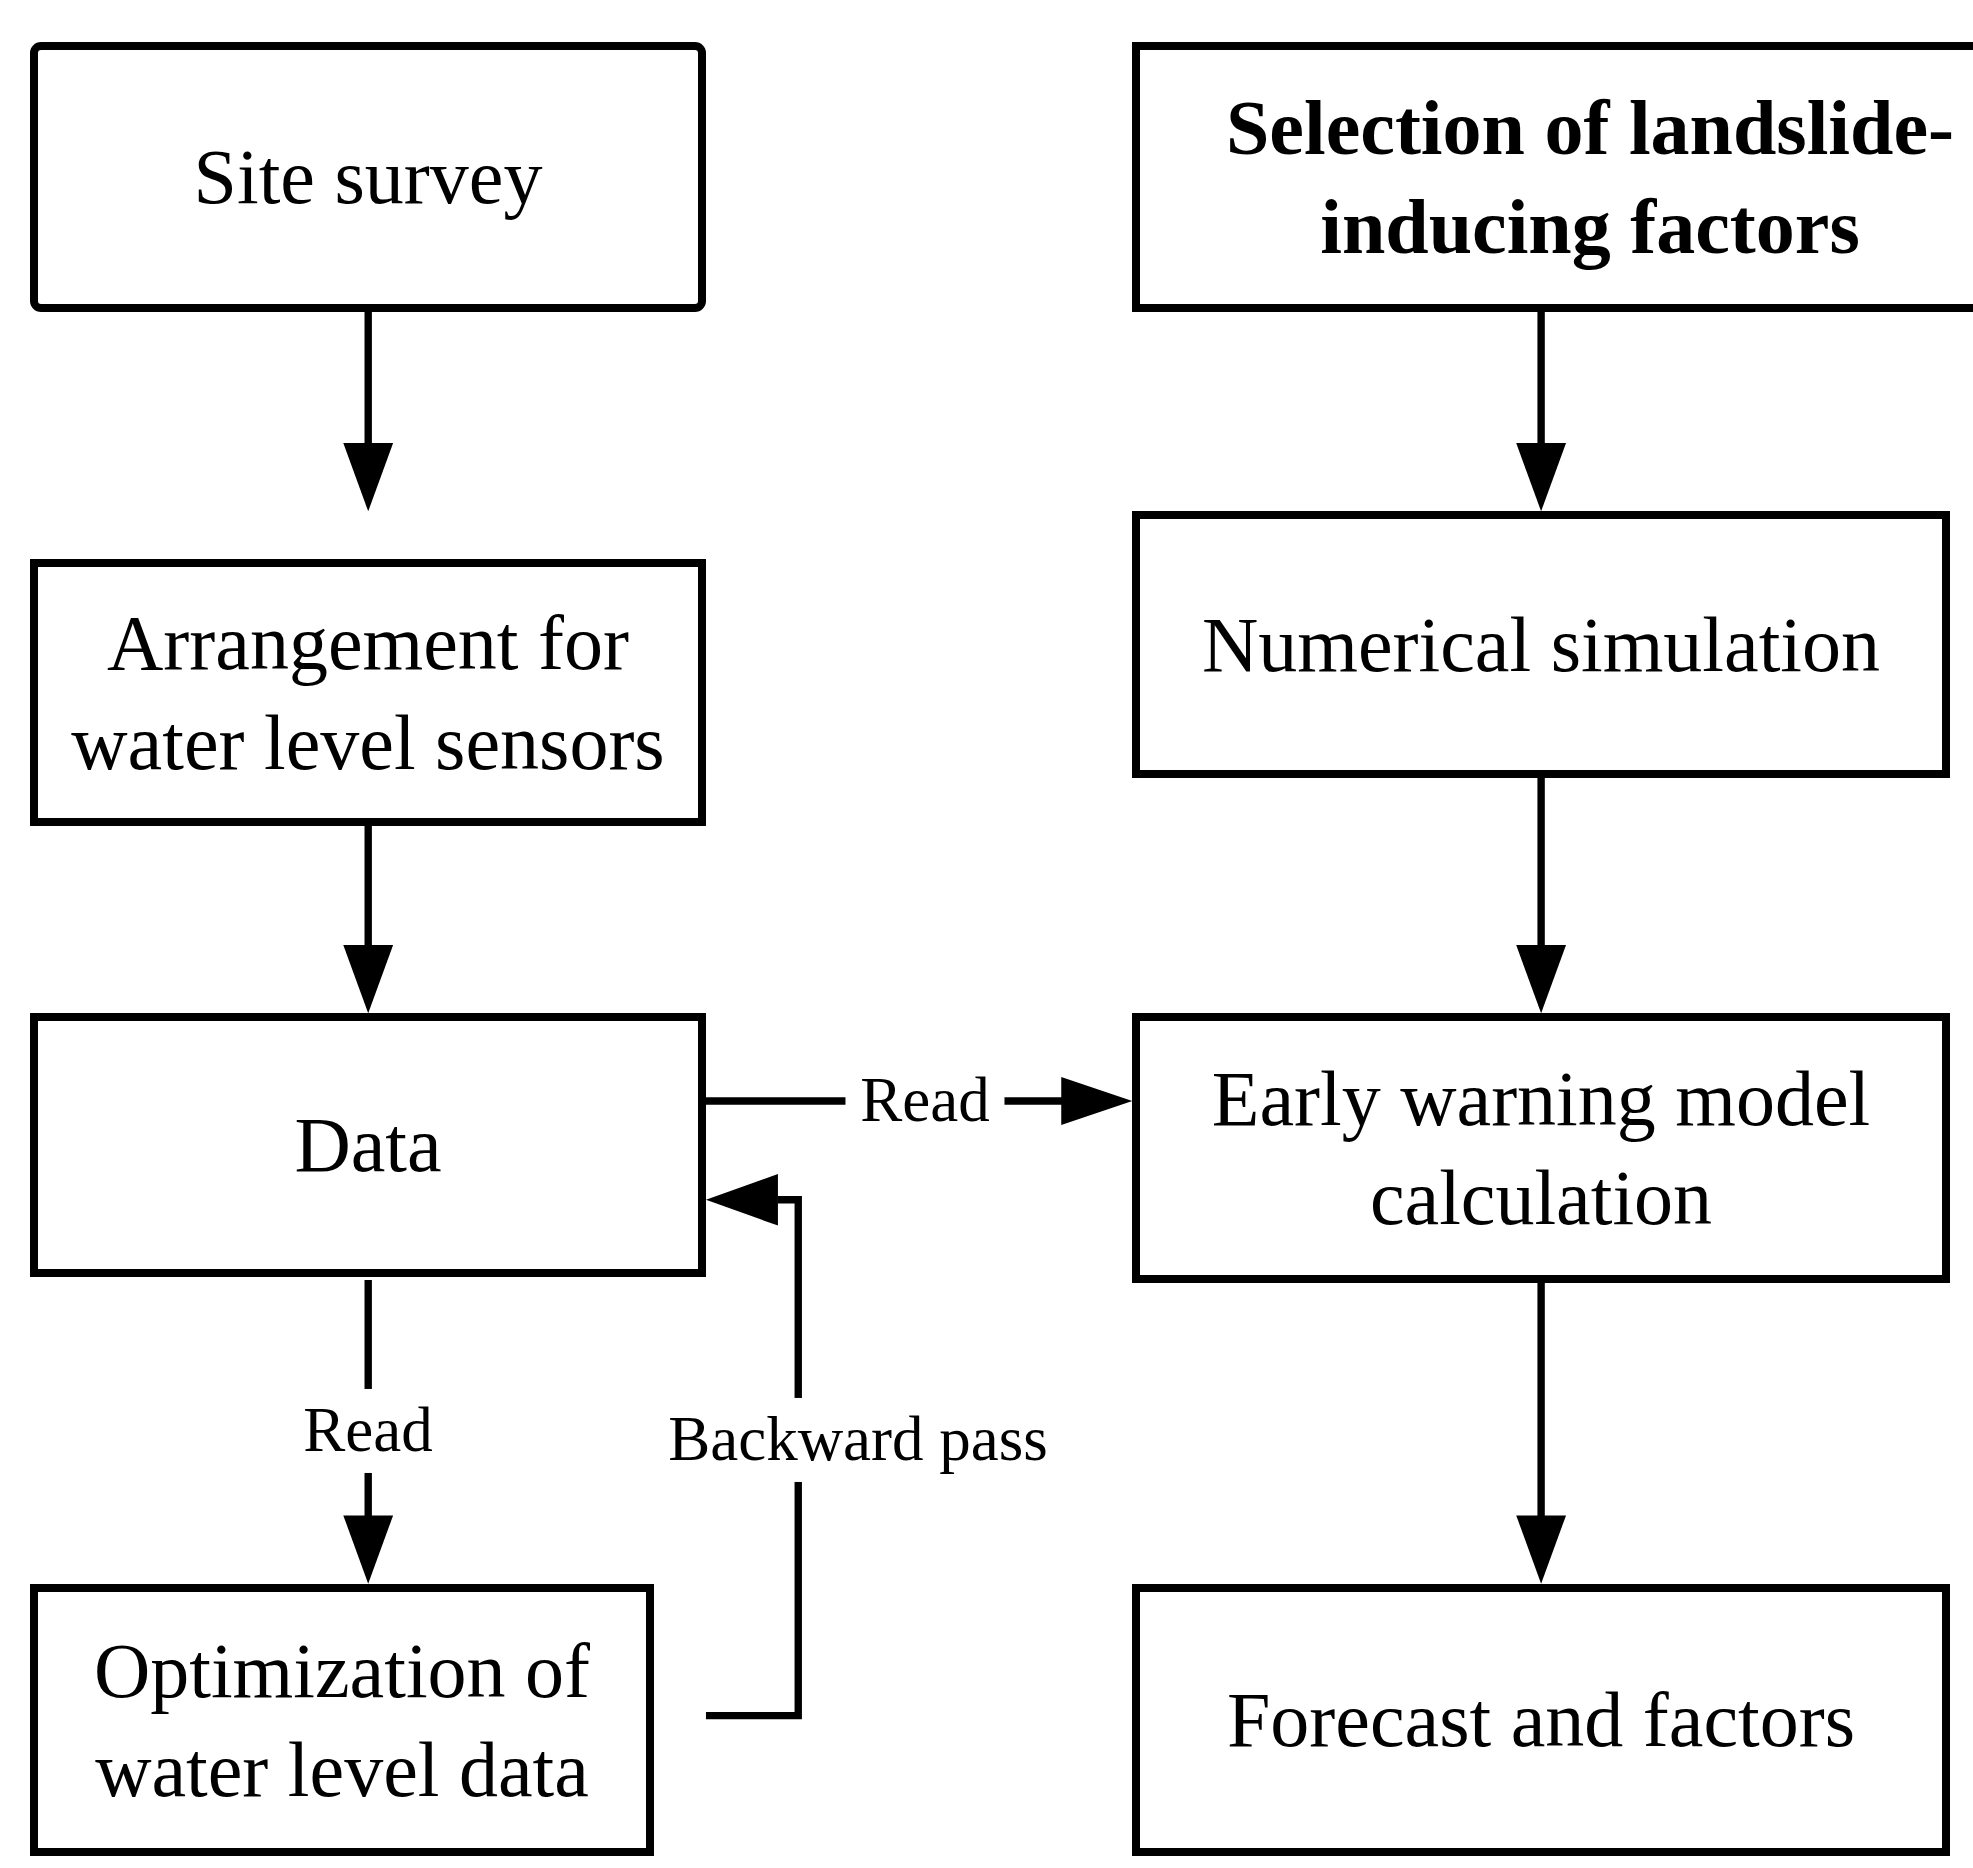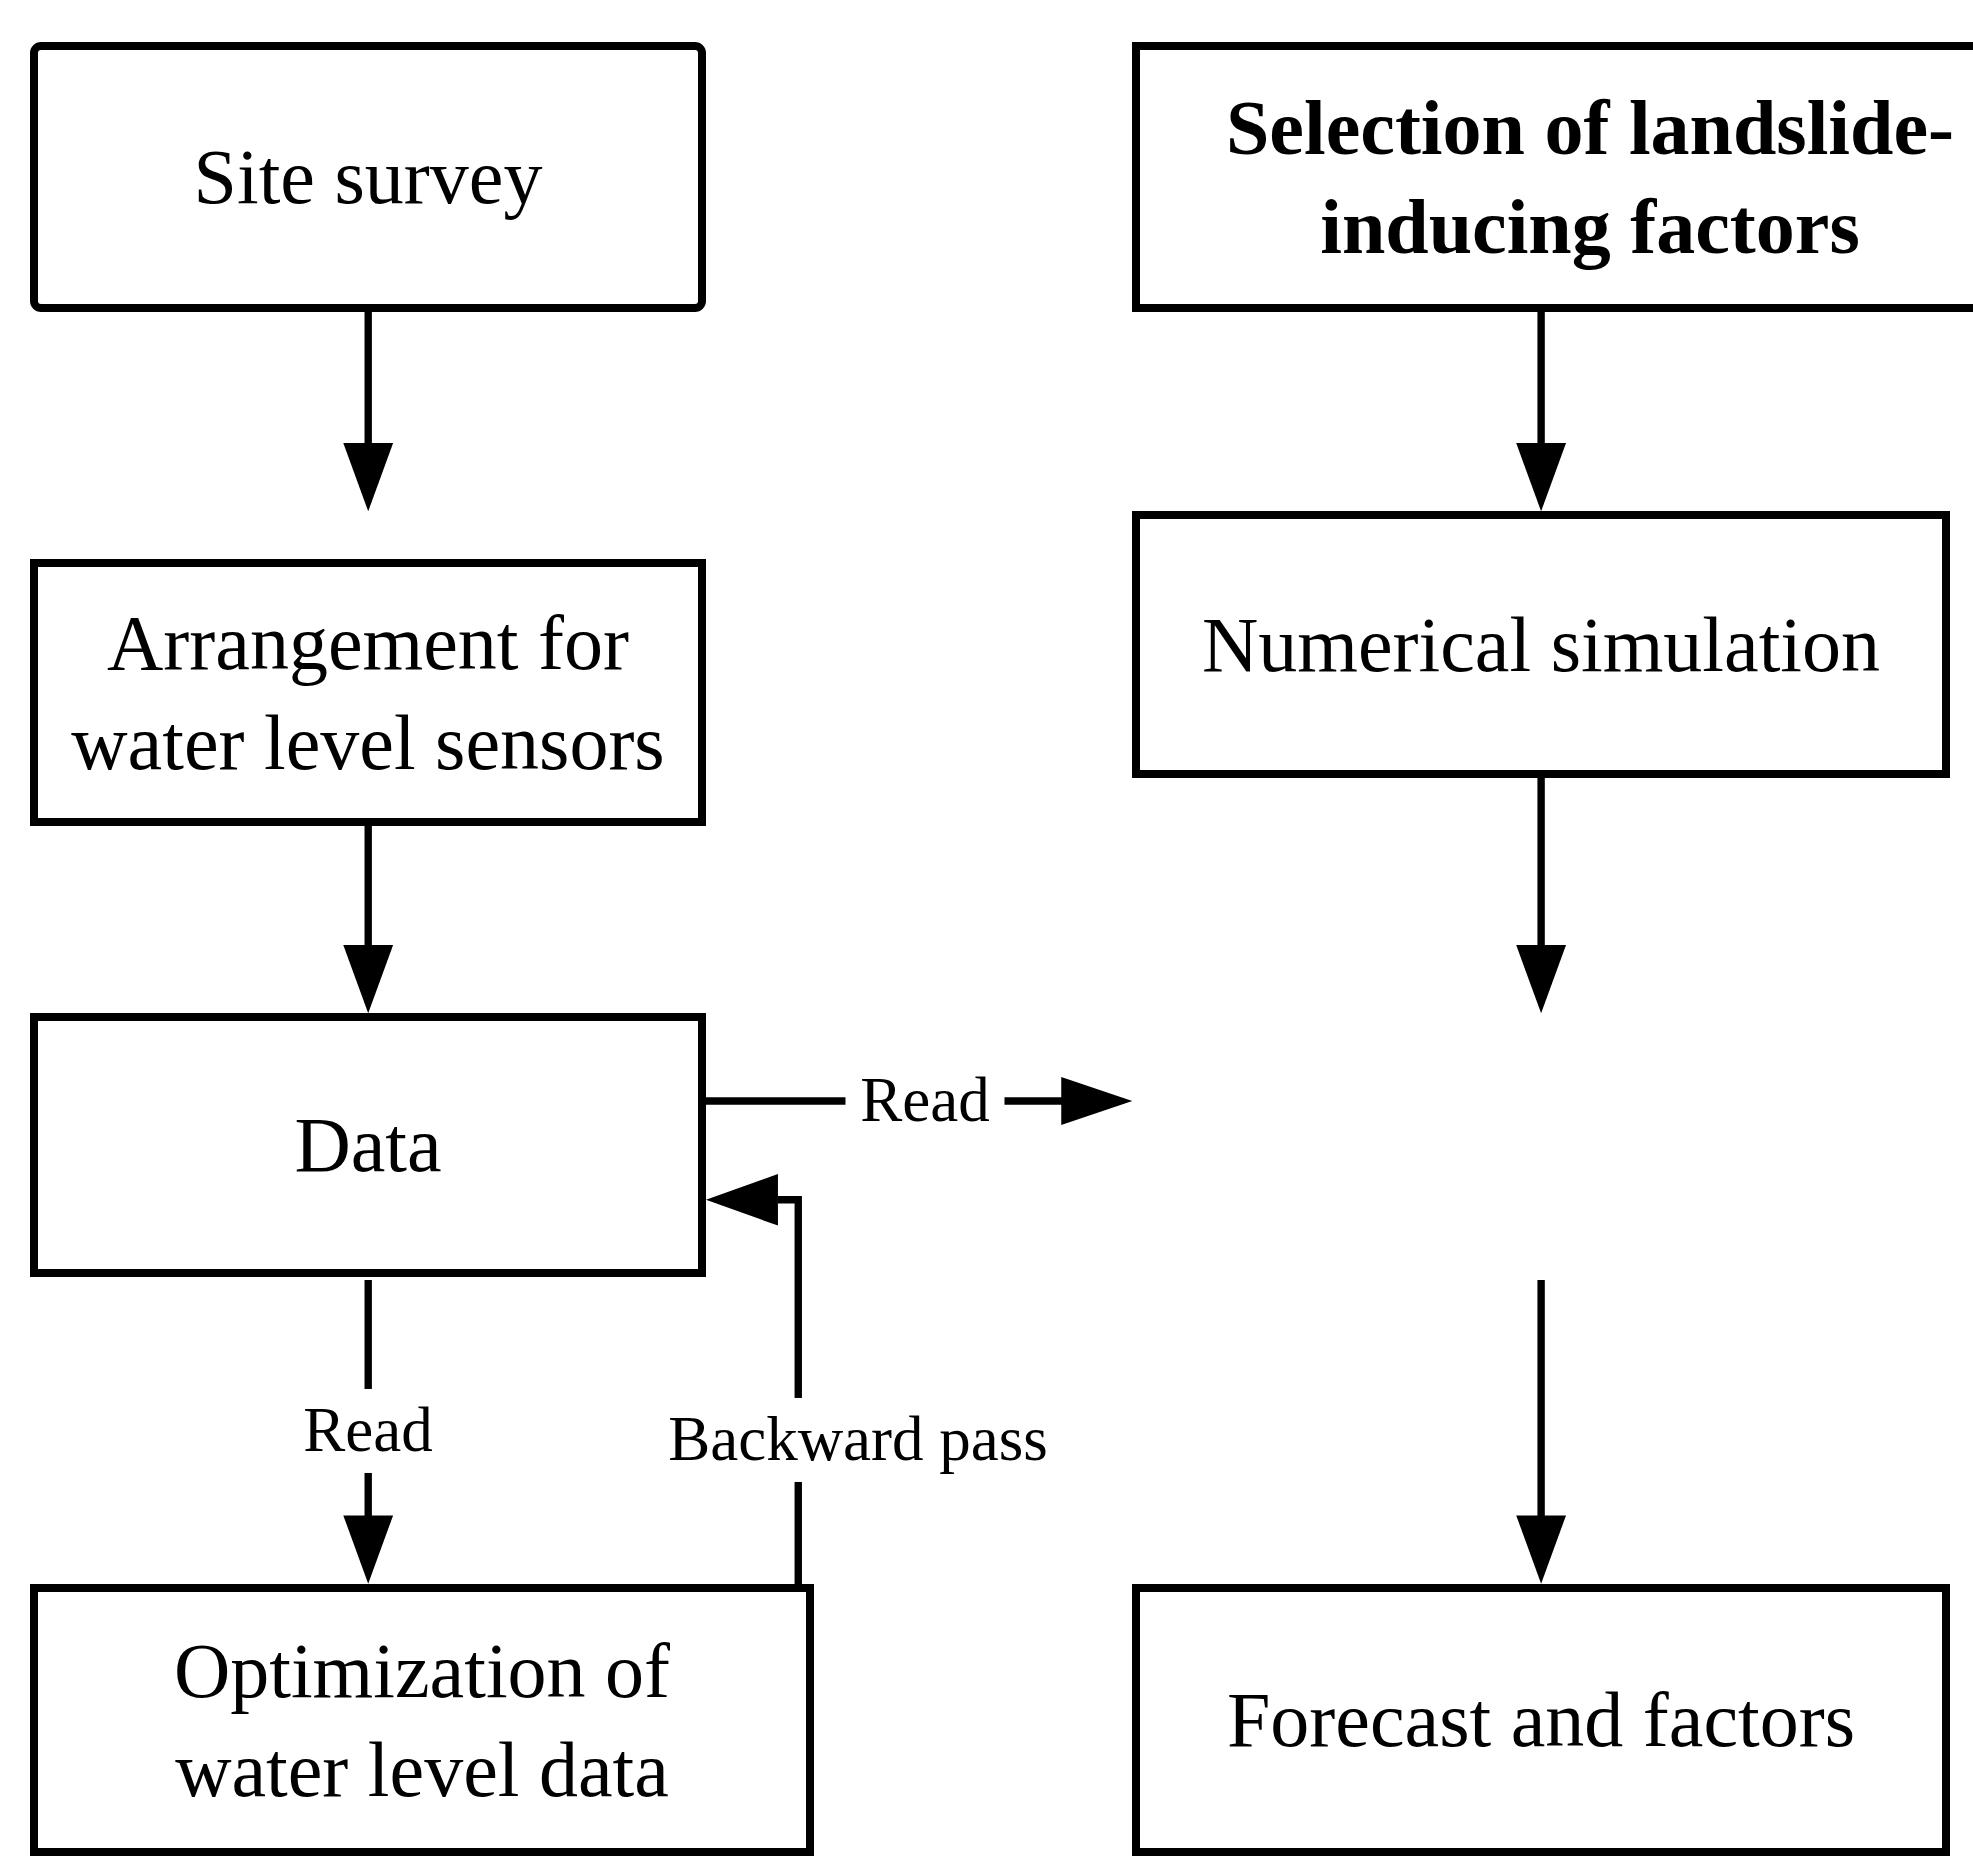--- a/index.html
+++ b/index.html
@@ -14,21 +14,21 @@
   .node {
     position:absolute; box-sizing:border-box;
     border:8.3px solid var(--stroke); background:var(--bg);
     display:flex; align-items:center; justify-content:center;
     text-align:center; font-size:78px; line-height:1.27;
     white-space:pre-line;
   }
   #box-site         { left:30px;   top:42px;   width:676px; height:270px;border-radius:11px; }
   #box-arrangement  { left:30px;   top:511px;  width:676px; height:267px;margin-top:48px; }
   #box-data         { left:30px;   top:1013px; width:676px; height:264px; }
-  #box-optimization { left:30px;   top:1584px; width:784px; height:272px; }
+  #box-optimization { left:30px;   top:1584px; width:624px; height:272px; }
   #box-selection    { left:1132px; top:42px;   width:916px; height:270px;font-weight:bold; }
   #box-numerical    { left:1132px; top:511px;  width:818px; height:267px; }
   #box-early        { left:1132px; top:1013px; width:818px; height:270px; }
   #box-forecast     { left:1132px; top:1584px; width:818px; height:272px; }
   .edge-label {
     position:absolute; transform:translate(-50%,-50%);
     background:var(--bg); font-size:63px; line-height:1.1;
     padding:7.4px 14.8px; white-space:nowrap;
   }
   #label-read-h  { left:925px; top:1101px; }
@@ -81,20 +81,22 @@
 
   <div class="node" id="box-site">Site survey</div>
   <div class="node" id="box-arrangement">Arrangement for
 water level sensors</div>
   <div class="node" id="box-data">Data</div>
   <div class="node" id="box-optimization">Optimization of
 water level data</div>
   <div class="node" id="box-selection">Selection of landslide-
 inducing factors</div>
   <div class="node" id="box-numerical">Numerical simulation</div>
+  <div class="node" id="box-early">Early warning model
+calculation</div>
   <div class="node" id="box-forecast">Forecast and factors</div>
 
   <div class="edge-label" id="label-read-h">Read</div>
   <div class="edge-label" id="label-read-v">Read</div>
   <div class="edge-label" id="label-backward">Backward pass</div>
 
 </div>
 
 
 </body></html>

